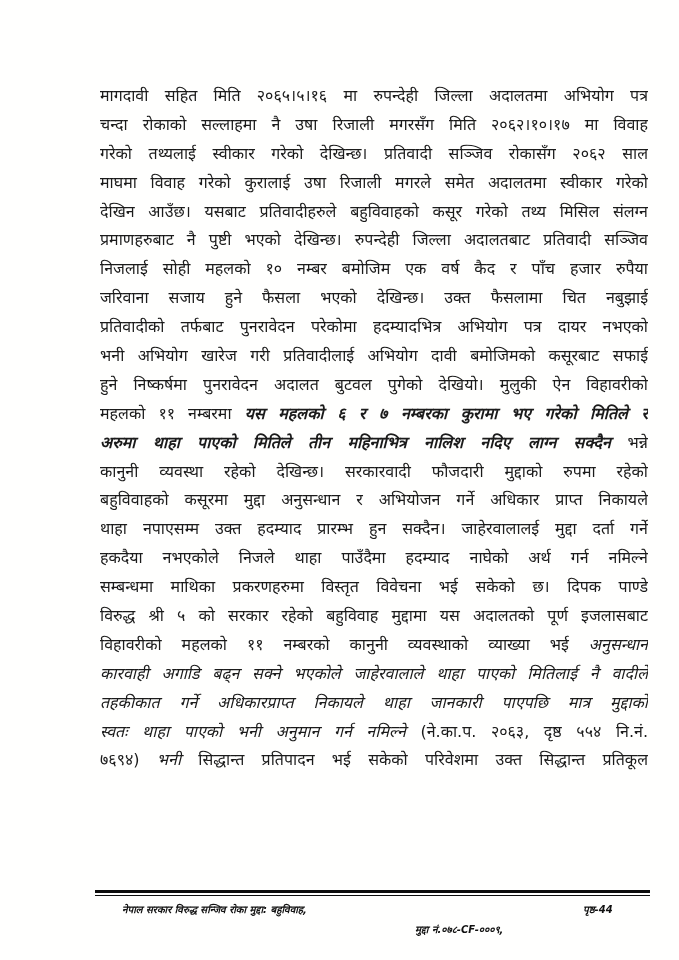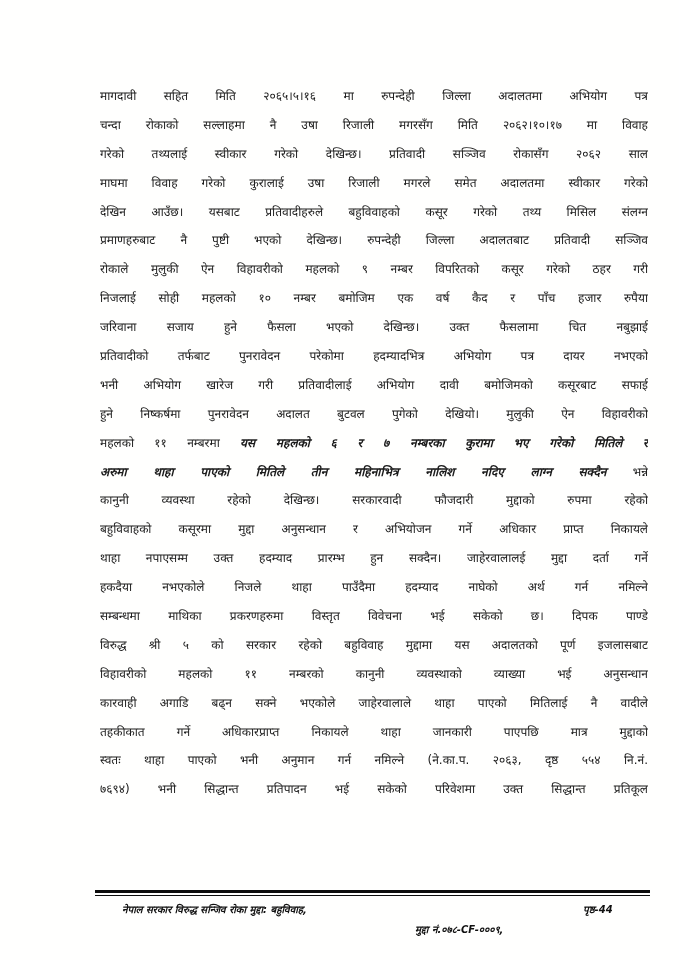--- a/index.html
+++ b/index.html
@@ -12,32 +12,32 @@
     color:#1b1b1b;
     overflow:hidden;
   }
   .body-text {
     position:absolute;
     left:100px;
     top:82px;
     width:548px;
   }
   .line {
-    font-size:12px;
+    font-size:16px;
     line-height:28.9px;
     height:28.9px;
     overflow:hidden;
     text-align:justify;
     text-align-last:justify;
     text-justify:inter-word;
     font-weight:500;
   }
   .seg-n  { font-style:normal; font-weight:500; }
   .seg-bi { font-style:italic; font-weight:700; }
-  .seg-i  { font-weight:500; }
+  .seg-i  { font-style:italic; font-weight:500; }
   .footer-rule {
     position:absolute;
     left:95px;
     top:890px;
     width:555px;
     height:2px;
     border-top:3px solid #0d0d0d;
     border-bottom:1px solid #0d0d0d;
   }
   .footer-text {
@@ -58,21 +58,20 @@
 
 <div class="page">
 
   <div class="body-text">
       <div class="line"><span class="seg-n">मागदावी सहित मिति २०६५।५।१६ मा रुपन्देही जिल्ला अदालतमा अभियोग पत्र</span></div>
       <div class="line"><span class="seg-n">चन्दा रोकाको सल्लाहमा नै उषा रिजाली मगरसँग मिति २०६२।१०।१७ मा विवाह</span></div>
       <div class="line"><span class="seg-n">गरेको तथ्यलाई स्वीकार गरेको देखिन्छ। प्रतिवादी सञ्जिव रोकासँग २०६२ साल</span></div>
       <div class="line"><span class="seg-n">माघमा विवाह गरेको कुरालाई उषा रिजाली मगरले समेत अदालतमा स्वीकार गरेको</span></div>
       <div class="line"><span class="seg-n">देखिन आउँछ। यसबाट प्रतिवादीहरुले बहुविवाहको कसूर गरेको तथ्य मिसिल संलग्न</span></div>
       <div class="line"><span class="seg-n">प्रमाणहरुबाट नै पुष्टी भएको देखिन्छ। रुपन्देही जिल्ला अदालतबाट प्रतिवादी सञ्जिव</span></div>
-      <div class="line"><span class="seg-n">रोकाले मुलुकी ऐन विहावरीको महलको ९ नम्बर विपरितको कसूर गरेको ठहर गरी</span></div>
       <div class="line"><span class="seg-n">निजलाई सोही महलको १० नम्बर बमोजिम एक वर्ष कैद र पाँच हजार रुपैया</span></div>
       <div class="line"><span class="seg-n">जरिवाना सजाय हुने फैसला भएको देखिन्छ। उक्त फैसलामा चित नबुझाई</span></div>
       <div class="line"><span class="seg-n">प्रतिवादीको तर्फबाट पुनरावेदन परेकोमा हदम्यादभित्र अभियोग पत्र दायर नभएको</span></div>
       <div class="line"><span class="seg-n">भनी अभियोग खारेज गरी प्रतिवादीलाई अभियोग दावी बमोजिमको कसूरबाट सफाई</span></div>
       <div class="line"><span class="seg-n">हुने निष्कर्षमा पुनरावेदन अदालत बुटवल पुगेको देखियो। मुलुकी ऐन विहावरीको</span></div>
       <div class="line"><span class="seg-n">महलको ११ नम्बरमा </span><span class="seg-bi">यस महलको ६ र ७ नम्बरका कुरामा भए गरेको मितिले र</span></div>
       <div class="line"><span class="seg-bi">अरुमा थाहा पाएको मितिले तीन महिनाभित्र नालिश नदिए लाग्न सक्दैन</span><span class="seg-n"> भन्ने</span></div>
       <div class="line"><span class="seg-n">कानुनी व्यवस्था रहेको देखिन्छ। सरकारवादी फौजदारी मुद्दाको रुपमा रहेको</span></div>
       <div class="line"><span class="seg-n">बहुविवाहको कसूरमा मुद्दा अनुसन्धान र अभियोजन गर्ने अधिकार प्राप्त निकायले</span></div>
       <div class="line"><span class="seg-n">थाहा नपाएसम्म उक्त हदम्याद प्रारम्भ हुन सक्दैन। जाहेरवालालई मुद्दा दर्ता गर्ने</span></div>

